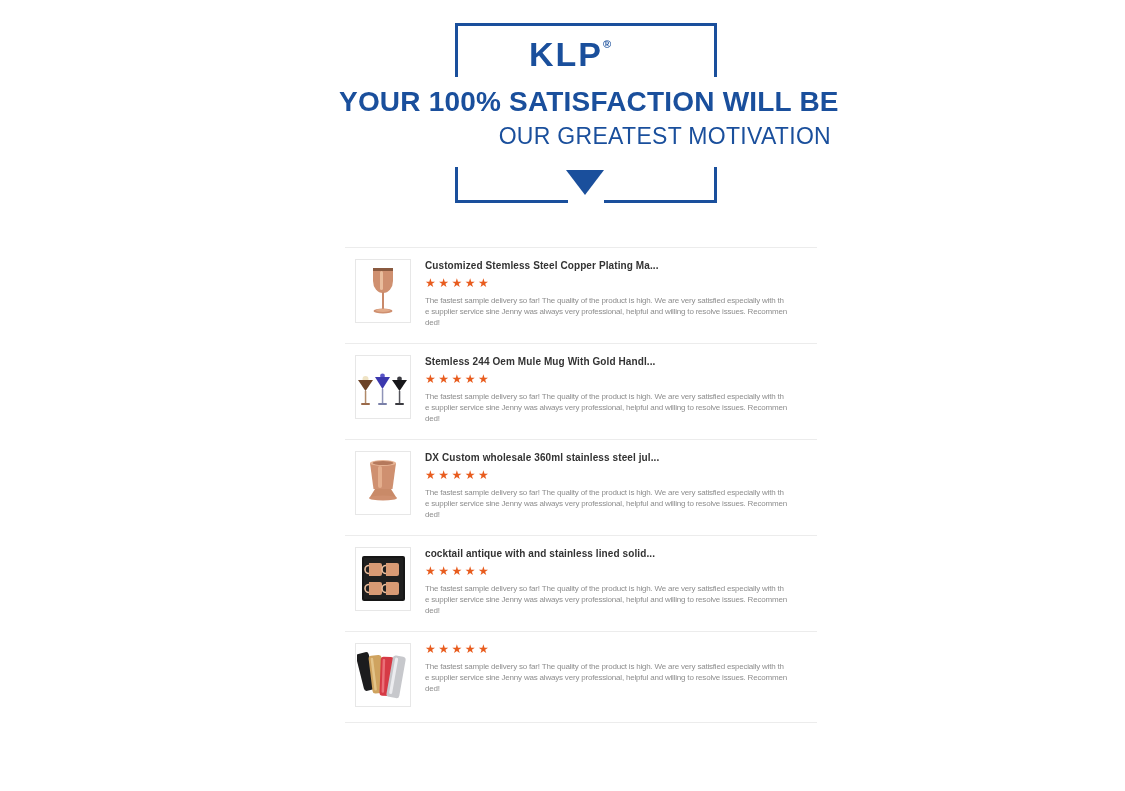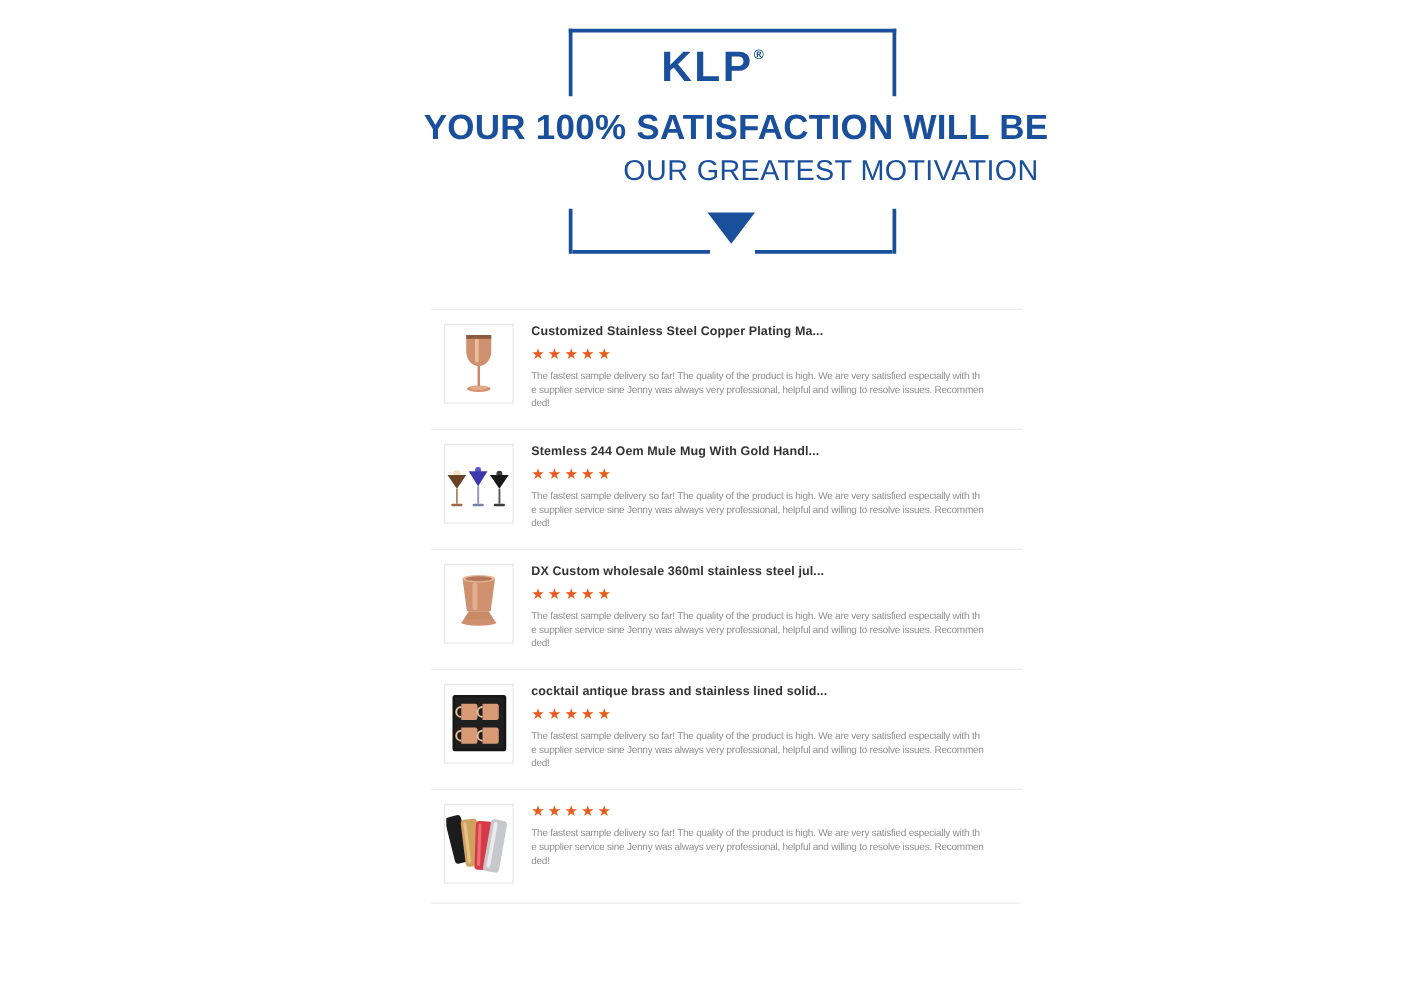--- a/index.html
+++ b/index.html
@@ -105,21 +105,21 @@
       <svg width="52" height="58" viewBox="0 0 52 58">
         <path d="M16 6 h20 v13 a10 12 0 0 1 -20 0 Z" fill="#cf9070"></path>
         <path d="M16 6 h20 v3 h-20 z" fill="#8a5a40"></path>
         <rect x="23" y="9" width="3" height="19" rx="1.5" fill="#e9bd9d"></rect>
         <rect x="25" y="30" width="2" height="17" fill="#c9896a"></rect>
         <ellipse cx="26" cy="49" rx="9.5" ry="2.6" fill="#cf9070"></ellipse>
         <ellipse cx="26" cy="48.4" rx="7" ry="1.6" fill="#e2ab8a"></ellipse>
       </svg>
     </div>
     <div class="review-content">
-      <div class="review-title">Customized Stainless Steel Copper Plating Ma...</div>
+      <div class="review-title">Customized Stemless Steel Copper Plating Ma...</div>
       <div class="review-stars">★★★★★</div>
       <div class="review-body">The fastest sample delivery so far! The quality of the product is high. We are very satisfied especially with the supplier service sine Jenny was always very professional, helpful and willing to resolve issues. Recommended!</div>
     </div>
   </div>
 
   <div class="review-row">
     <div class="product-image">
       <svg width="52" height="58" viewBox="0 0 52 58">
         <g transform="translate(1,22)">
           <circle cx="7.5" cy="-1" r="3" fill="#efe3c4"></circle>
@@ -179,21 +179,21 @@
         </g>
         <g fill="none" stroke="#e9bd9d" stroke-width="1.6">
           <path d="M12 15.5 a4 4 0 0 0 0 8"></path>
           <path d="M29 15.5 a4 4 0 0 0 0 8"></path>
           <path d="M12 34.5 a4 4 0 0 0 0 8"></path>
           <path d="M29 34.5 a4 4 0 0 0 0 8"></path>
         </g>
       </svg>
     </div>
     <div class="review-content">
-      <div class="review-title">cocktail antique brass and stainless lined solid...</div>
+      <div class="review-title">cocktail antique with and stainless lined solid...</div>
       <div class="review-stars">★★★★★</div>
       <div class="review-body">The fastest sample delivery so far! The quality of the product is high. We are very satisfied especially with the supplier service sine Jenny was always very professional, helpful and willing to resolve issues. Recommended!</div>
     </div>
   </div>
 
   <div class="review-row">
     <div class="product-image">
       <svg width="52" height="58" viewBox="0 0 52 58">
         <g transform="rotate(-14 12 30)">
             <rect x="4" y="6" width="13" height="38" rx="3" fill="#1c1c1e"></rect>

